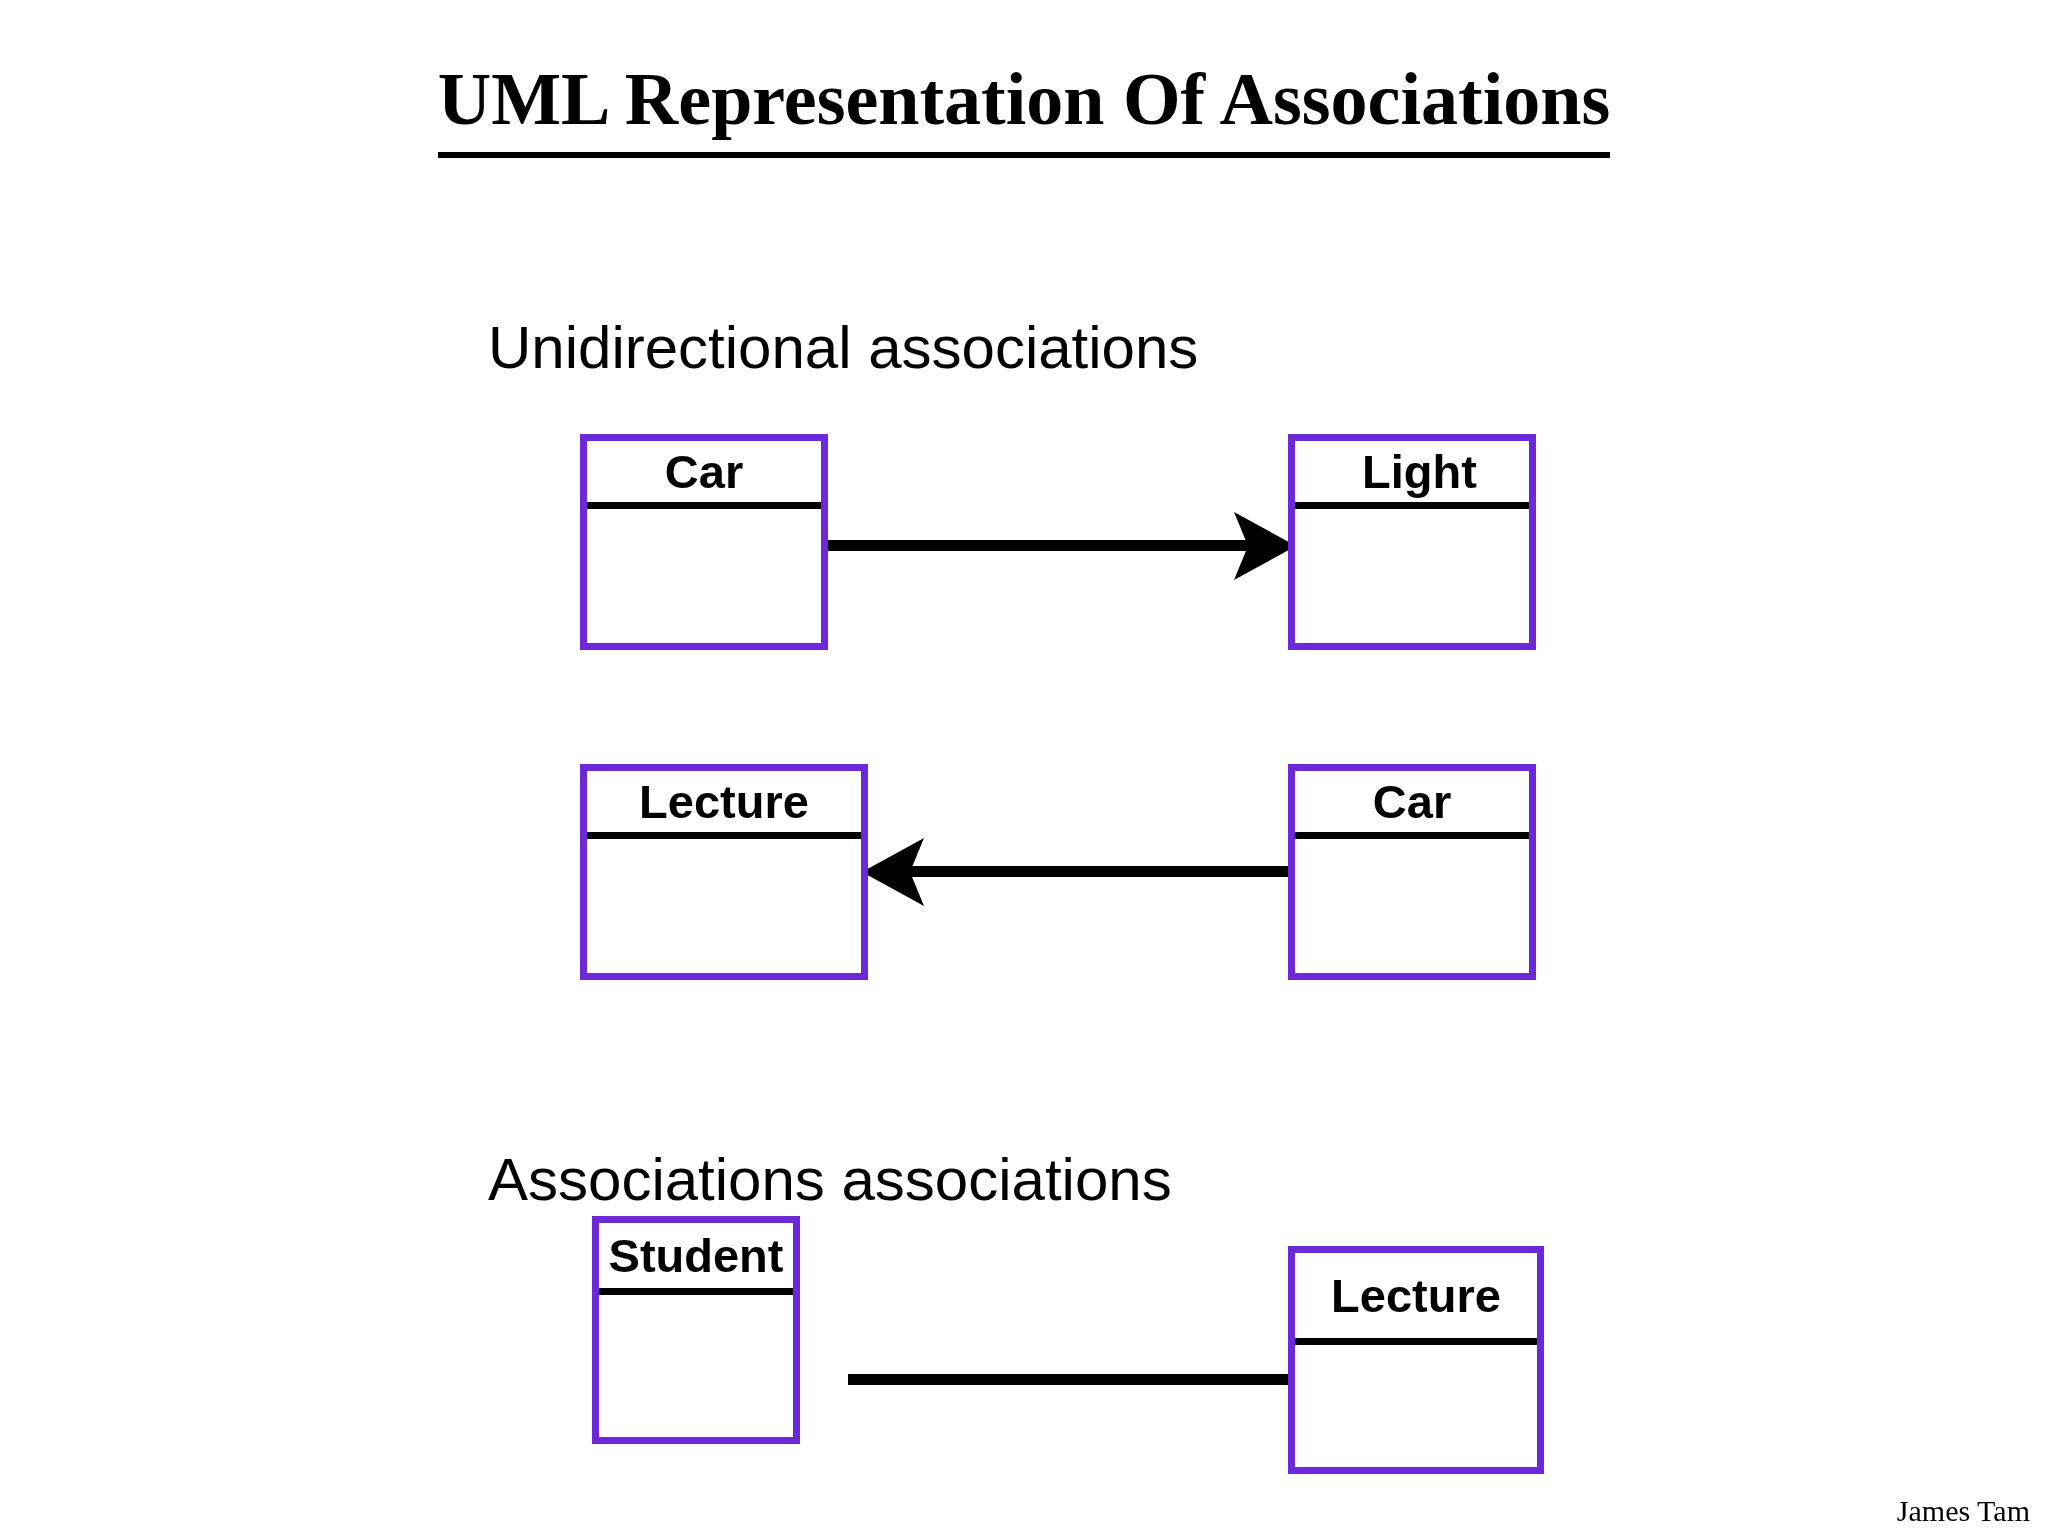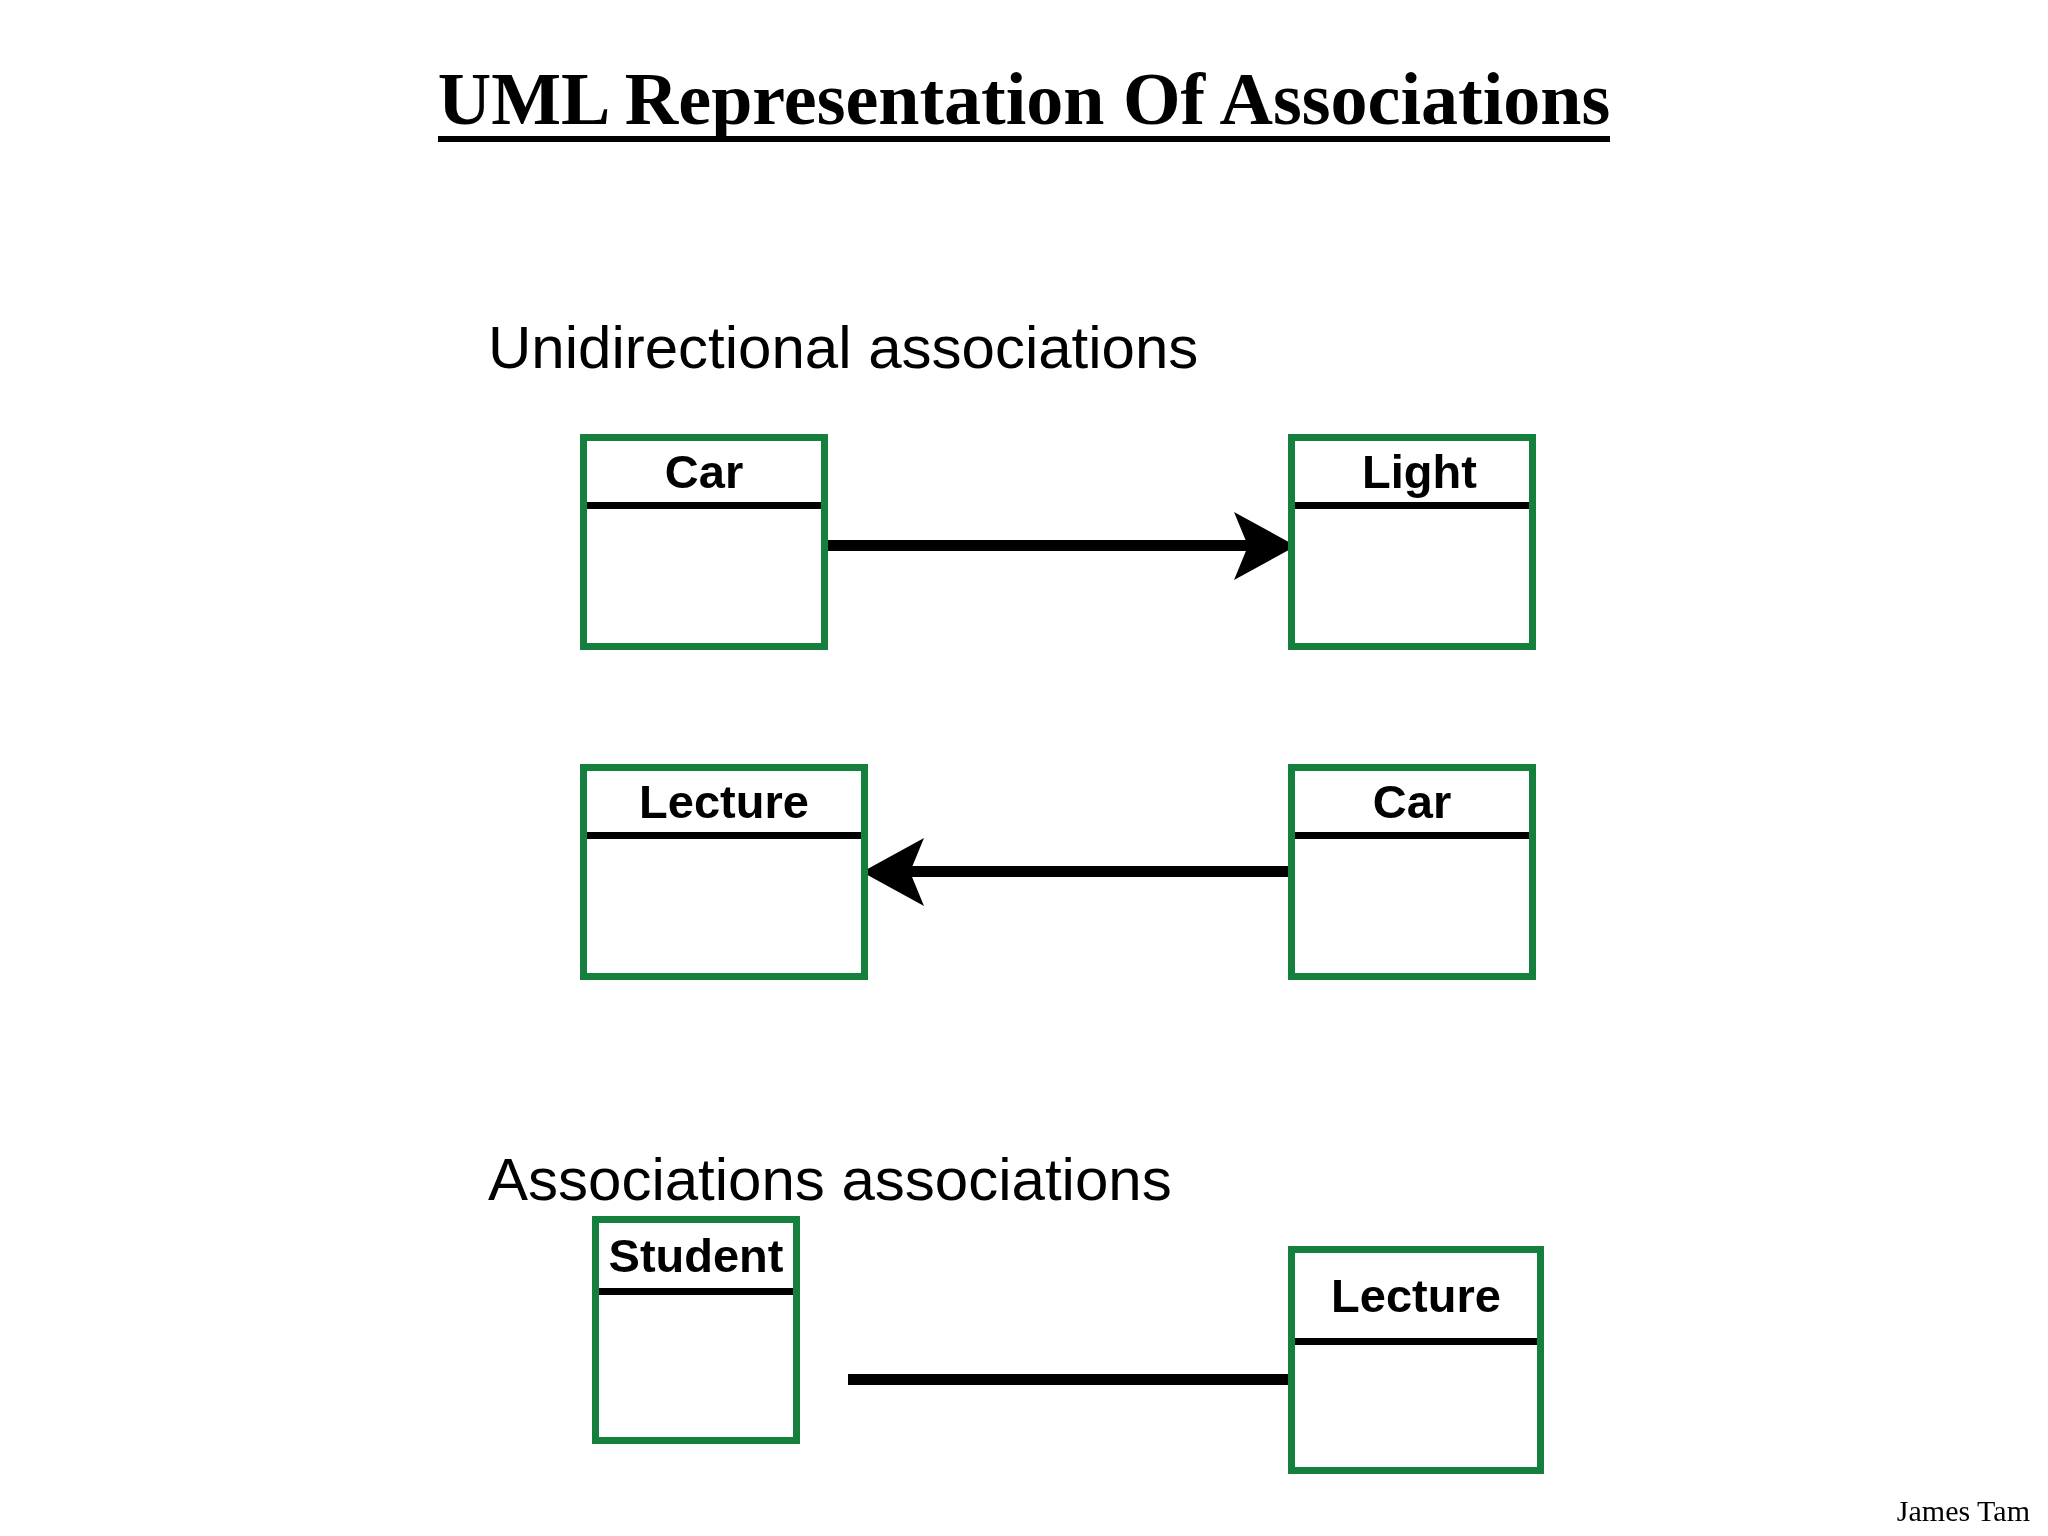--- a/index.html
+++ b/index.html
@@ -30,42 +30,42 @@
     font-weight: bold;
     font-size: 74px;
     line-height: 1.0;
     color: #000000;
     letter-spacing: 0px;
     white-space: nowrap;
   }
   .slide-title span.ttext {
     display: inline-block;
     border-bottom: 6px solid #000000;
-    padding-bottom: 0;
+    padding-bottom: 16px;
   }
 
   
   .section-heading {
     position: absolute;
     font-family: "Liberation Sans", sans-serif;
     font-weight: normal;
     font-size: 60px;
     line-height: 1.0;
     color: #000000;
     white-space: nowrap;
   }
   #heading-uni  { left: 488px; top: 318px; }
   #heading-bi   { left: 488px; top: 1150px; }
 
   
   .uml-class {
     position: absolute;
     box-sizing: border-box;
     background: #ffffff;
-    border: 7px solid #15803d;
+    border: 7px solid #6d28d9;
     display: flex;
     flex-direction: column;
     z-index: 3;
   }
   .uml-name {
     box-sizing: border-box;
     border-bottom: 7px solid #000000;
     display: flex;
     align-items: center;
     justify-content: center;

